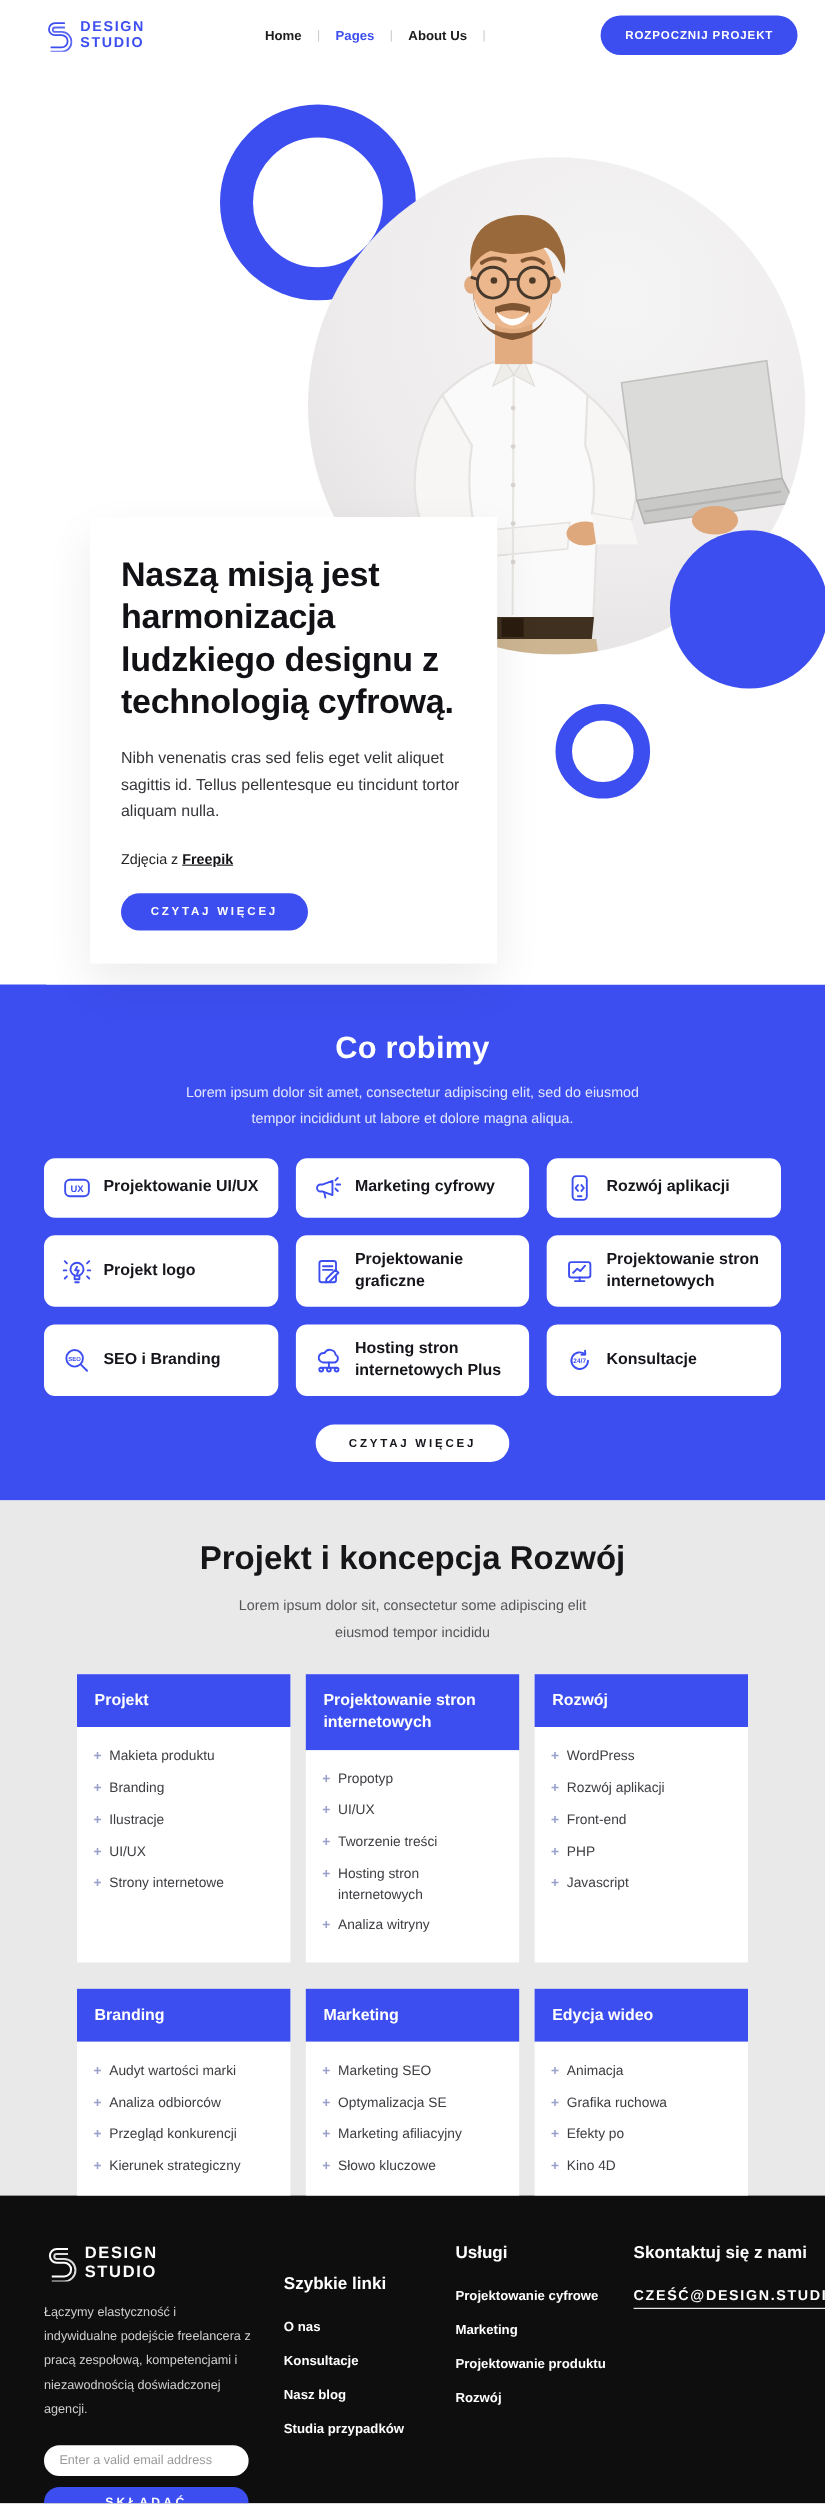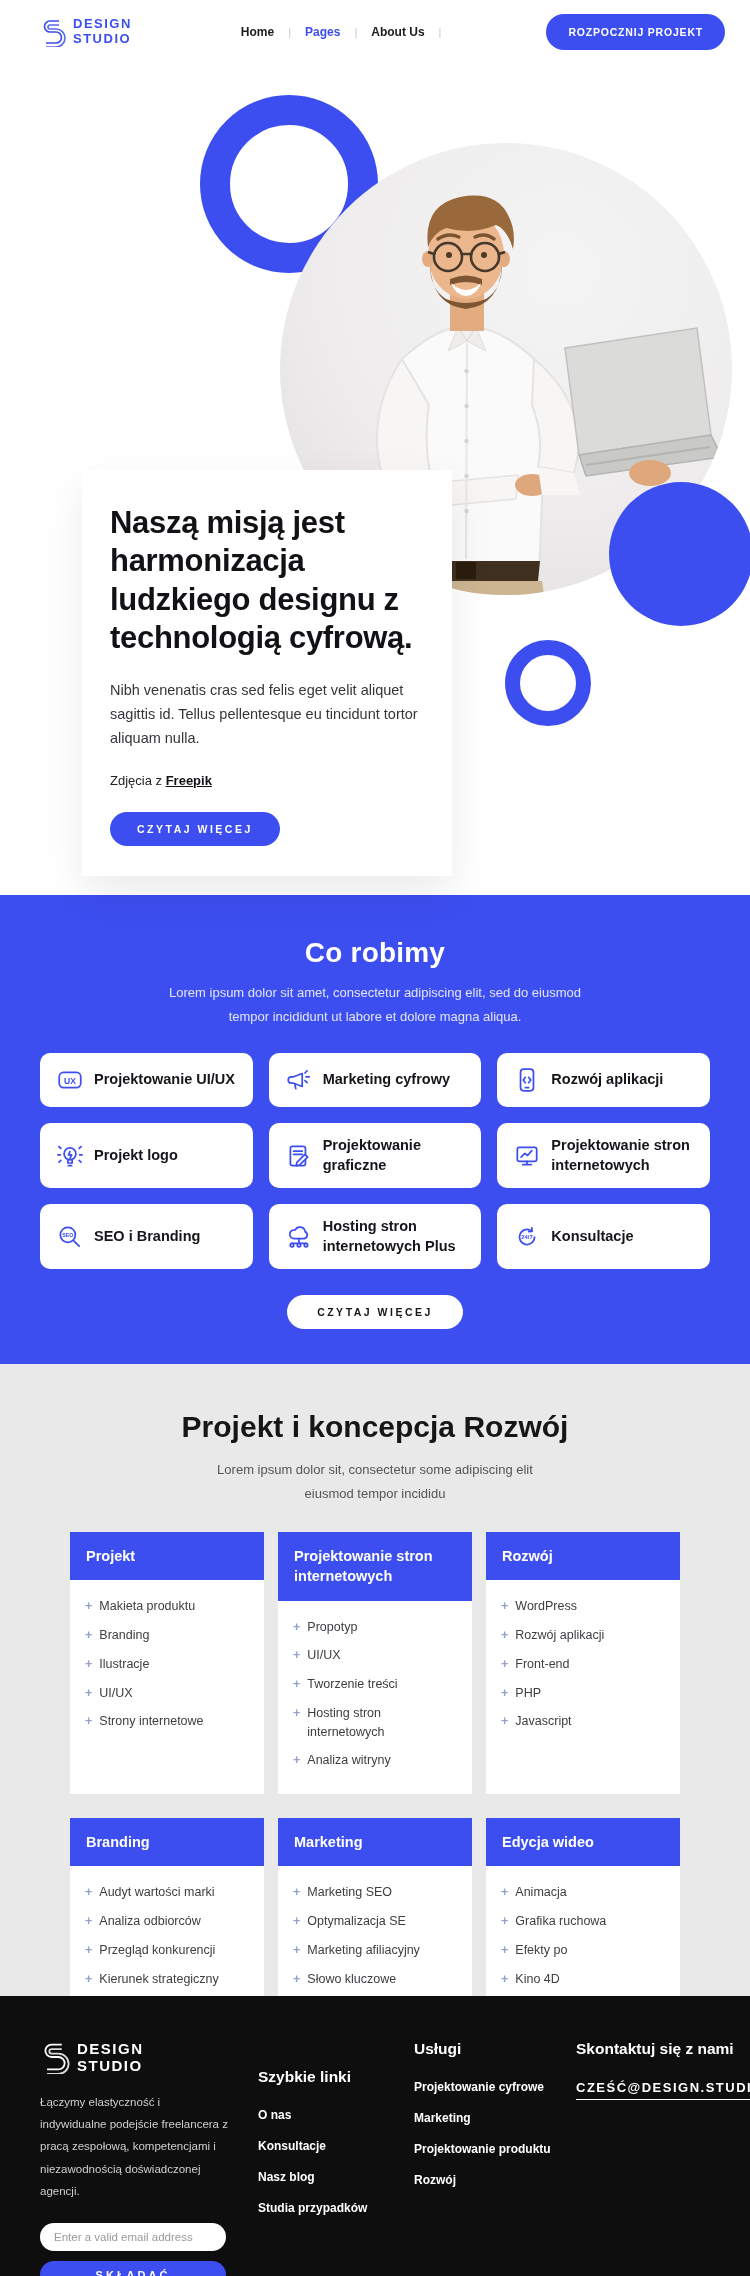--- a/index.html
+++ b/index.html
@@ -42,21 +42,21 @@
   .services .sub { margin:12px auto 0; width:440px; font-size:13px; line-height:1.85; color:#e2e6ff; }
   .svc-grid { width:670px; margin:24px auto 0; display:grid; grid-template-columns:repeat(3,1fr); gap:16px; }
   .svc-card { background:#fff; border-radius:10px; padding:13px 14px; display:flex; align-items:center; gap:10px;
               text-align:left; cursor:pointer; }
   .svc-card .ic { width:30px; flex:0 0 30px; display:flex; align-items:center; justify-content:flex-end; }
   .svc-card .lbl { font-size:14.5px; font-weight:bold; color:#15151b; line-height:1.35; }
   .pill-white { display:inline-block; margin-top:26px; background:#fff; color:#15151b; border:none; border-radius:20px;
                 padding:11px 30px; font-size:10.5px; font-weight:bold; letter-spacing:2.5px; font-family:inherit; cursor:pointer; }
 
   
-  .process { height:632px; background:#E9E9E9; text-align:center; padding-top:46px; overflow:hidden; }
+  .process { height:632px; background:#E9E9E9; text-align:center; padding-top:36px; overflow:hidden; }
   .process h2 { font-size:30px; font-weight:bold; color:#161619; }
   .process .sub { margin:14px auto 0; width:360px; font-size:13px; line-height:1.85; color:#55555a; }
   .proc-grid { width:610px; margin:26px auto 0; display:grid; grid-template-columns:repeat(3,1fr); column-gap:14px; row-gap:24px; text-align:left; }
   .proc-card { background:#fff; display:flex; flex-direction:column; }
   .proc-head { background:#3D4EF0; color:#fff; font-size:14.5px; font-weight:bold; line-height:1.4; padding:14px 16px; }
   .proc-body { padding:17px 15px 14px 15px; }
   .proc-body ul { list-style:none; }
   .proc-body li { display:flex; gap:7px; font-size:12.5px; color:#3d3d42; line-height:1.5; margin-bottom:10px; }
   .plus::before { content:"+"; color:#98a0cc; font-weight:bold; }
 

